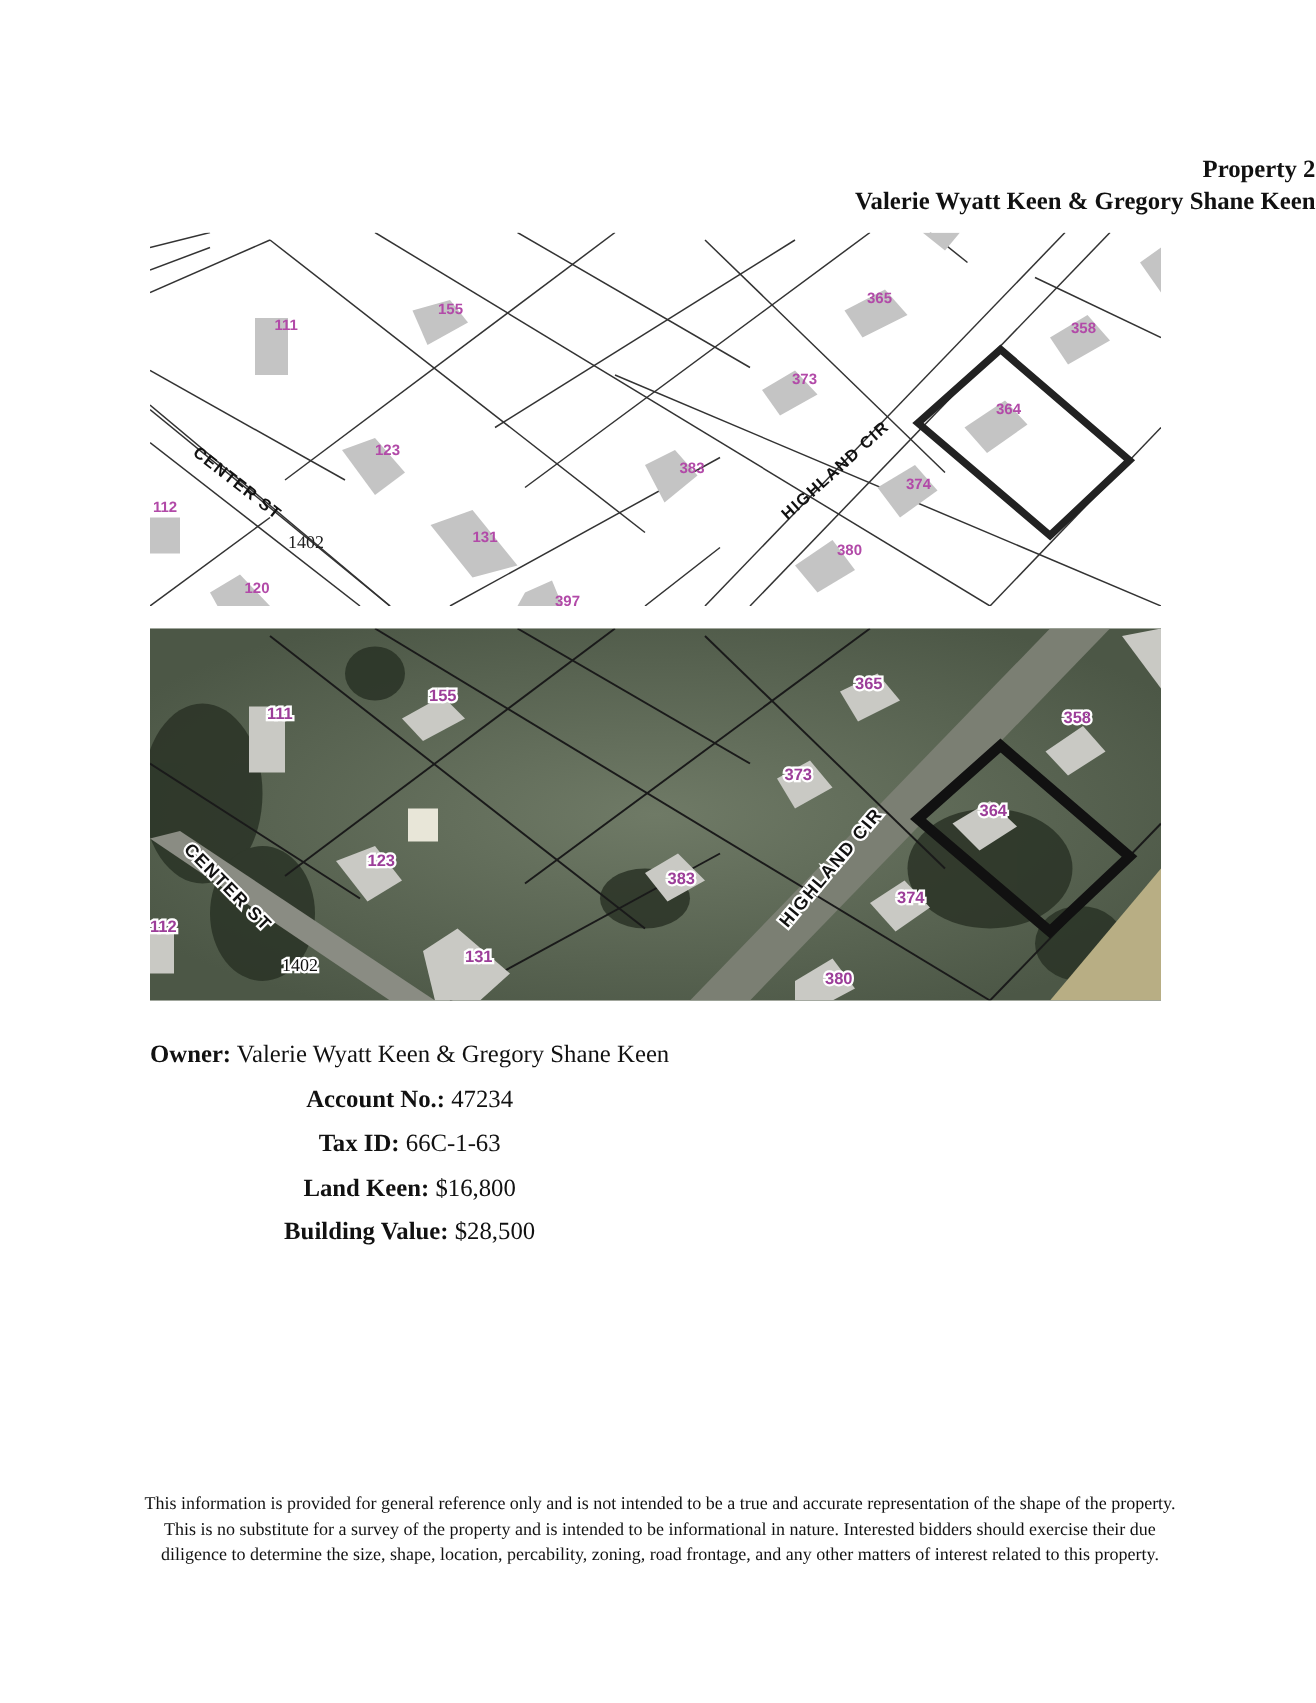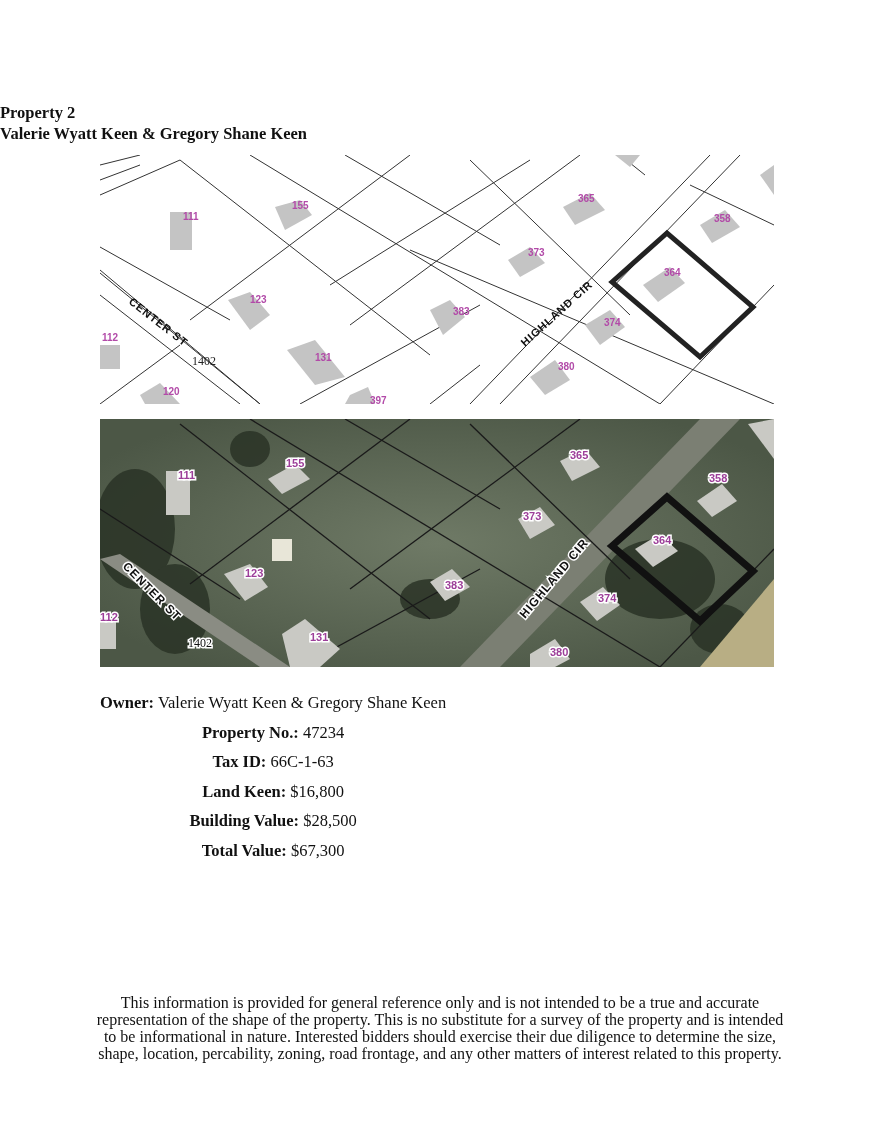--- a/index.html
+++ b/index.html
@@ -1,27 +1,27 @@
 <!DOCTYPE html>
 <html><head>
 <meta charset="utf-8">
 <style>
   html,body{margin:0;padding:0;background:#fff;}
   body{width:877px;height:1135px;position:relative;overflow:hidden;font-family:"Liberation Serif","DejaVu Serif",serif;color:#111;}
-  .title{position:absolute;left:0;width:877px;text-align:left;font-weight:bold;font-size:16.5px;}
+  .title{position:absolute;left:0;width:877px;text-align:right;font-weight:bold;font-size:16.5px;}
   .t1{top:103px;}
   .t2{top:124px;}
   .map{position:absolute;left:100px;width:674px;overflow:hidden;}
   .map-parcel{top:155px;height:249px;background:#fff;}
   .map-aerial{top:419px;height:248px;background:#5a6452;}
   .map svg{position:absolute;left:0;top:0;}
   .details{position:absolute;left:100px;top:692px;font-size:16.5px;}
   .row{height:29.5px;line-height:22px;white-space:nowrap;text-align:center;}
   .row b{font-weight:bold;}
-  .disclaimer{position:absolute;left:95px;top:994px;width:690px;text-align:center;font-size:16px;line-height:17px;}
+  .disclaimer{position:absolute;left:95px;top:994px;width:690px;text-align:center;font-size:12px;line-height:17px;}
 </style>
 </head>
 <body>
 
 <div class="title t1">Property 2</div>
 <div class="title t2">Valerie Wyatt Keen &amp; Gregory Shane Keen</div>
 
 <div class="map map-parcel">
   <svg width="674" height="249" viewBox="0 0 674 249">
     <g stroke="#333" stroke-width="1" fill="none">
@@ -169,20 +169,19 @@
     <g font-family="Liberation Sans, sans-serif" font-size="12" font-weight="bold" fill="#111" stroke="#fff" stroke-width="3" paint-order="stroke" letter-spacing="1">
       <text x="22" y="148" transform="rotate(45 22 148)">CENTER ST</text>
       <text x="425" y="200" transform="rotate(-50 425 200)">HIGHLAND CIR</text>
     </g>
     <text x="88" y="228" font-family="Liberation Serif, serif" font-size="12" fill="#111" stroke="#fff" stroke-width="3" paint-order="stroke">1402</text>
   </svg>
 </div>
 
 <div class="details">
   <div class="row"><b>Owner:</b> <span>Valerie Wyatt Keen &amp; Gregory Shane Keen</span></div>
-  <div class="row"><b>Property No.:</b> <span>47234</span></div>
+  <div class="row"><b>Account No.:</b> <span>47234</span></div>
   <div class="row"><b>Tax ID:</b> <span>66C-1-63</span></div>
   <div class="row"><b>Land Keen:</b> <span>$16,800</span></div>
   <div class="row"><b>Building Value:</b> <span>$28,500</span></div>
-  <div class="row"><b>Total Value:</b> <span>$67,300</span></div>
 </div>
 
 <div class="disclaimer">This information is provided for general reference only and is not intended to be a true and accurate representation of the shape of the property. This is no substitute for a survey of the property and is intended to be informational in nature. Interested bidders should exercise their due diligence to determine the size, shape, location, percability, zoning, road frontage, and any other matters of interest related to this property.</div>
 
 </body></html>

